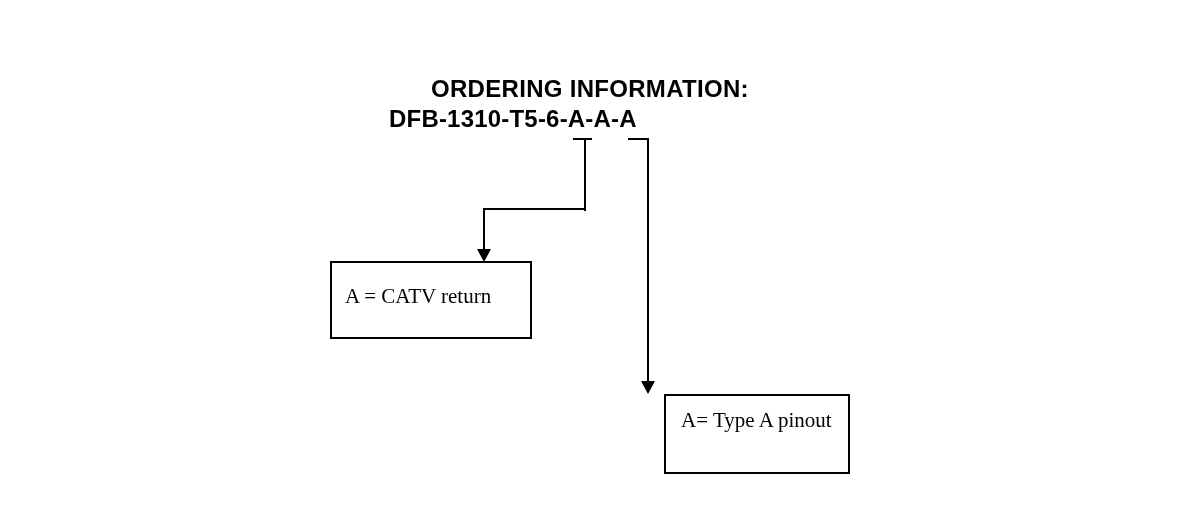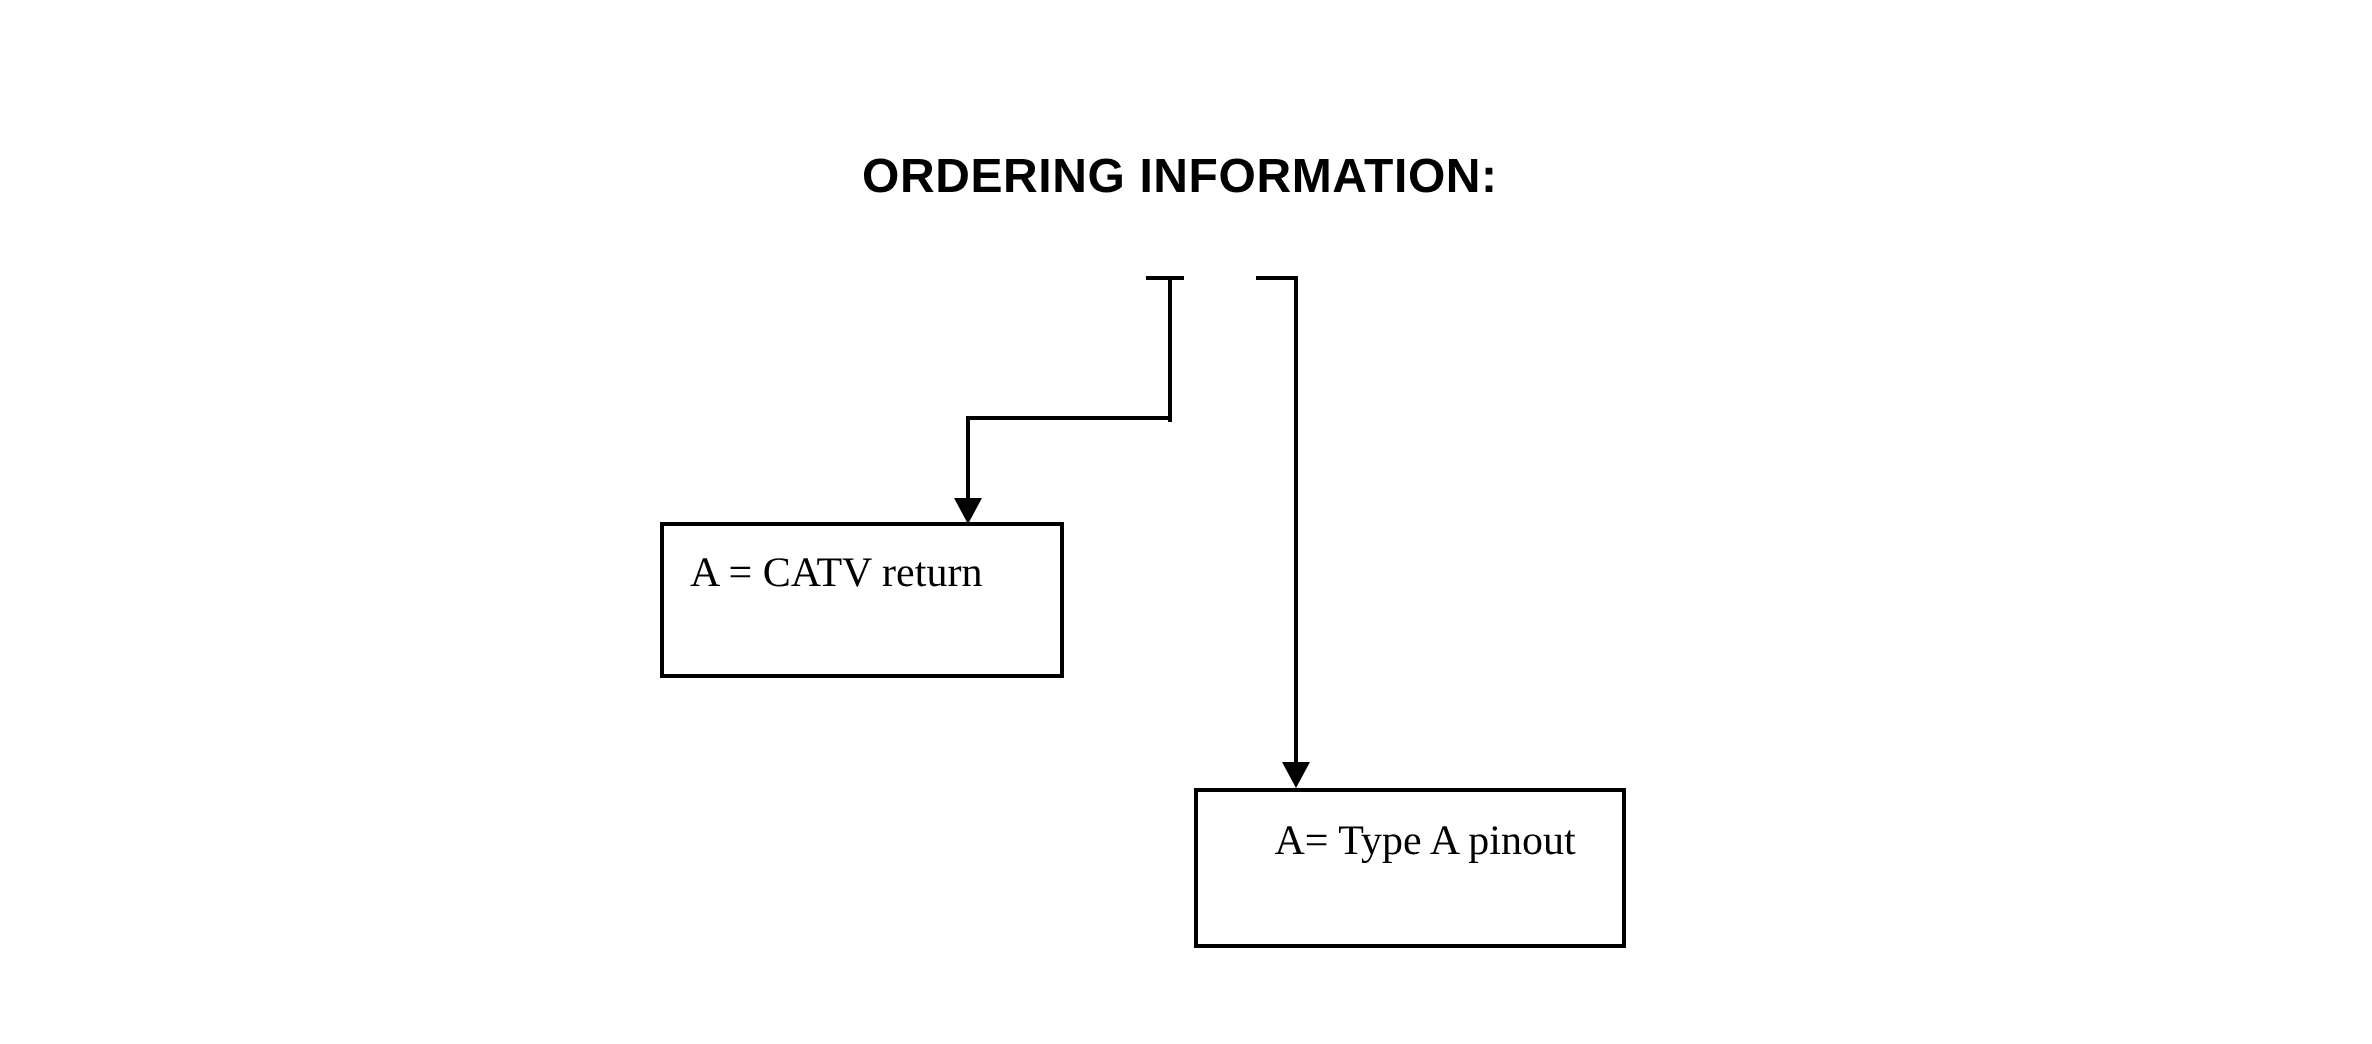--- a/index.html
+++ b/index.html
@@ -62,49 +62,49 @@
     color: #000000;
   }
   .callout .callout-line {
     white-space: nowrap;
   }
   .callout-catv {
     left: 330px;
     top: 221px;
     width: 202px;
     height: 78px;
-    padding: 8px 0 0 13px;
+    padding: 18px 0 0 13px;
     line-height: 31px;
   }
   .callout-pinout {
-    left: 597px;
+    left: 664px;
     top: 354px;
-    width: 216px;
+    width: 186px;
     height: 80px;
     padding: 9px 0 0 15px;
     line-height: 30px;
-    text-align: center;
   }
   
   .tick-h     { left: 573px; top: 98px;  width: 19px;  height: 2px; }
   .tick-v     { left: 584px; top: 98px;  width: 2px;   height: 73px; }
   .step-h     { left: 483px; top: 168px; width: 103px; height: 2px; }
   .step-v     { left: 483px; top: 168px; width: 2px;   height: 43px; }
   .arrow-catv { left: 477px; top: 209px; }
   .bracket-h  { left: 628px; top: 98px;  width: 21px;  height: 2px; }
   .bracket-v  { left: 647px; top: 98px;  width: 2px;   height: 245px; }
   .arrow-pinout { left: 641px; top: 341px; }
 </style>
 </head>
 <body>
 
 <div class="canvas">
 
   <div class="title">ORDERING INFORMATION:</div>
 
+  <div class="part-number">DFB-1310-T5-6-A-A-A</div>
 
   <div class="line tick-h"></div>
   <div class="line tick-v"></div>
   <div class="line step-h"></div>
   <div class="line step-v"></div>
   <div class="arrow-down arrow-catv"></div>
 
   <div class="line bracket-h"></div>
   <div class="line bracket-v"></div>
   <div class="arrow-down arrow-pinout"></div>

